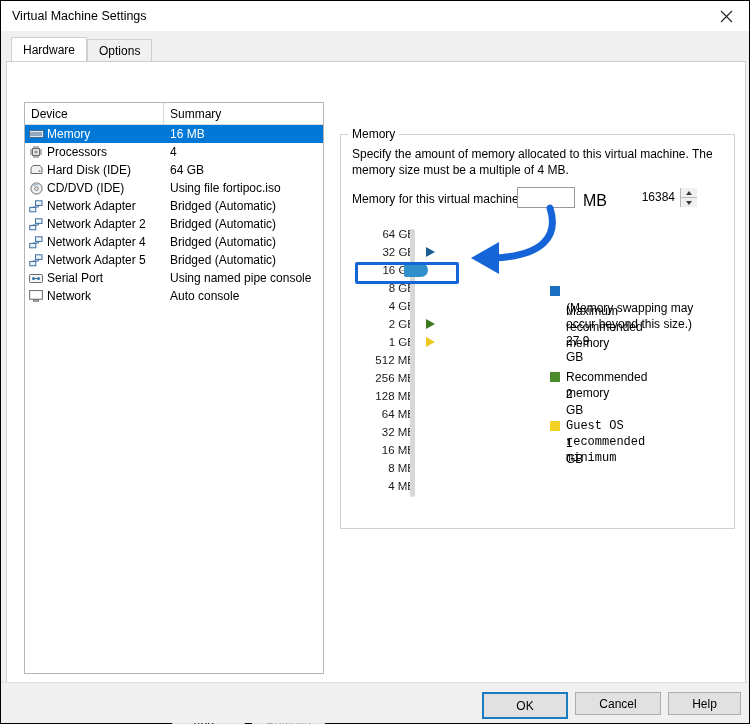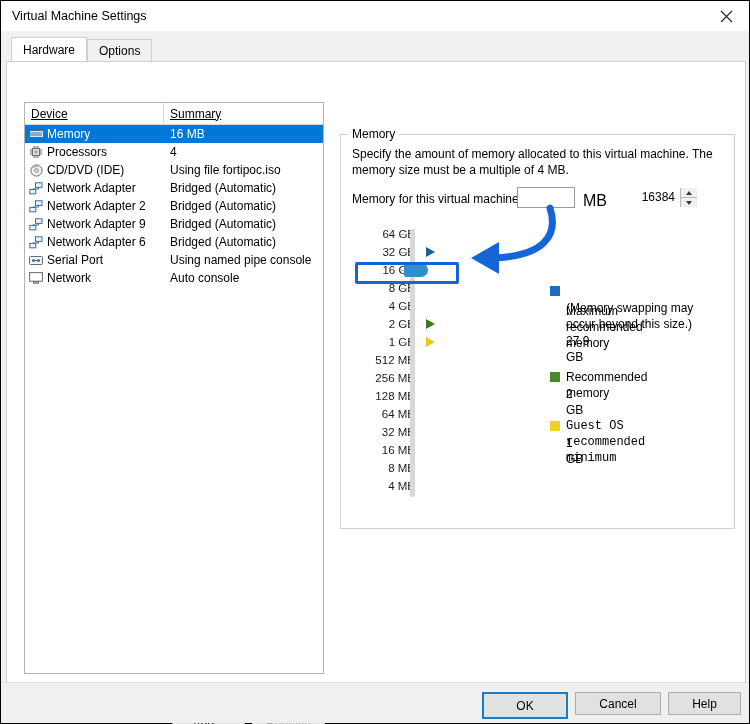--- a/index.html
+++ b/index.html
@@ -119,21 +119,20 @@
     border-bottom: 1px solid #d8d8d8;
     background: #ffffff;
   }
   .devlist-header .col {
     display: flex;
     align-items: center;
     font-size: 12px;
     color: #000;
     padding-left: 6px;
     box-sizing: border-box;
-    text-decoration: underline;
   }
   .devlist-header .col.c1 { width: 139px; border-right: 1px solid #d8d8d8; }
   .devlist-header .col.c2 { flex: 1; }
 
   .devrow {
     display: flex;
     align-items: center;
     height: 18px;
     font-size: 12px;
     cursor: default;
@@ -461,20 +460,30 @@
                   <line x1="9" y1="10.5" x2="9" y2="13" stroke="#6b6b6b"></line>
                   <line x1="1" y1="9" x2="3.5" y2="9" stroke="#6b6b6b"></line>
                   <line x1="10.5" y1="9" x2="13" y2="9" stroke="#6b6b6b"></line>
                 </svg>
               </span>
               <span class="dev-name">Processors</span>
               <span class="dev-sum">4</span>
             </div>
             <div class="devrow">
               <span class="dev-icon">
+                <svg width="15" height="12" viewBox="0 0 15 12">
+                  <path d="M2 4 L4 1.5 L11 1.5 L13 4 L13 9.5 L2 9.5 Z" fill="#f2f2f2" stroke="#6b6b6b" stroke-width="1"></path>
+                  <circle cx="10.5" cy="7" r="1" fill="#8a8a8a"></circle>
+                </svg>
+              </span>
+              <span class="dev-name">Hard Disk (IDE)</span>
+              <span class="dev-sum">64 GB</span>
+            </div>
+            <div class="devrow">
+              <span class="dev-icon">
                 <svg width="13" height="13" viewBox="0 0 13 13">
                   <circle cx="6.5" cy="6.5" r="5.6" fill="#f0f0f0" stroke="#6b6b6b" stroke-width="1"></circle>
                   <circle cx="6.5" cy="6.5" r="1.7" fill="#ffffff" stroke="#6b6b6b"></circle>
                   <path d="M3.2 4.2 A4.5 4.5 0 0 1 8.5 2.6" stroke="#9fbdd6" stroke-width="1.4" fill="none"></path>
                 </svg>
               </span>
               <span class="dev-name">CD/DVD (IDE)</span>
               <span class="dev-sum">Using file fortipoc.iso</span>
             </div>
             <div class="devrow">
@@ -500,32 +509,32 @@
               <span class="dev-sum">Bridged (Automatic)</span>
             </div>
             <div class="devrow">
               <span class="dev-icon">
                 <svg width="14" height="13" viewBox="0 0 14 13">
                   <rect x="6.5" y="0.8" width="6.5" height="4.6" fill="#eaf2fa" stroke="#3d6e9e"></rect>
                   <rect x="0.8" y="7.4" width="6" height="4.4" fill="#eaf2fa" stroke="#3d6e9e"></rect>
                   <path d="M9.5 5.4 L9.5 7 L3.8 7 L3.8 7.4" stroke="#3d6e9e" fill="none"></path>
                 </svg>
               </span>
-              <span class="dev-name">Network Adapter 9</span>
+              <span class="dev-name">Network Adapter 4</span>
               <span class="dev-sum">Bridged (Automatic)</span>
             </div>
             <div class="devrow">
               <span class="dev-icon">
                 <svg width="14" height="13" viewBox="0 0 14 13">
                   <rect x="6.5" y="0.8" width="6.5" height="4.6" fill="#eaf2fa" stroke="#3d6e9e"></rect>
                   <rect x="0.8" y="7.4" width="6" height="4.4" fill="#eaf2fa" stroke="#3d6e9e"></rect>
                   <path d="M9.5 5.4 L9.5 7 L3.8 7 L3.8 7.4" stroke="#3d6e9e" fill="none"></path>
                 </svg>
               </span>
-              <span class="dev-name">Network Adapter 6</span>
+              <span class="dev-name">Network Adapter 5</span>
               <span class="dev-sum">Bridged (Automatic)</span>
             </div>
             <div class="devrow">
               <span class="dev-icon">
                 <svg width="14" height="11" viewBox="0 0 14 11">
                   <rect x="0.5" y="1.5" width="13" height="8" rx="1" fill="#f4f4f4" stroke="#6b6b6b"></rect>
                   <circle cx="4.5" cy="5.5" r="1.5" fill="#2f6fa8"></circle>
                   <circle cx="9.5" cy="5.5" r="1.5" fill="#2f6fa8"></circle>
                   <line x1="6" y1="5.5" x2="8" y2="5.5" stroke="#2f6fa8"></line>
                 </svg>

